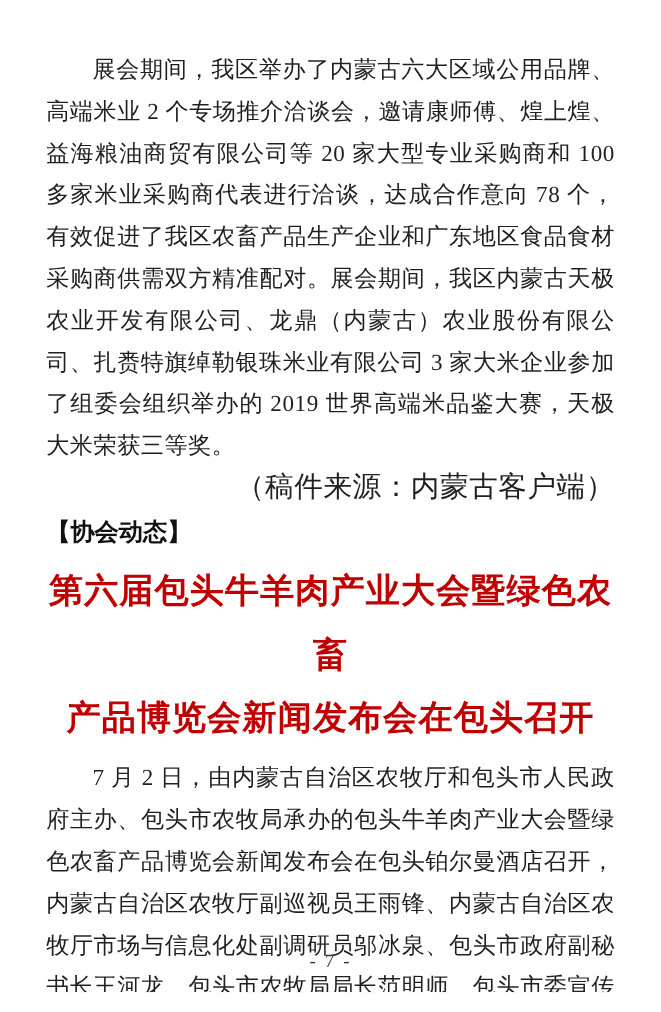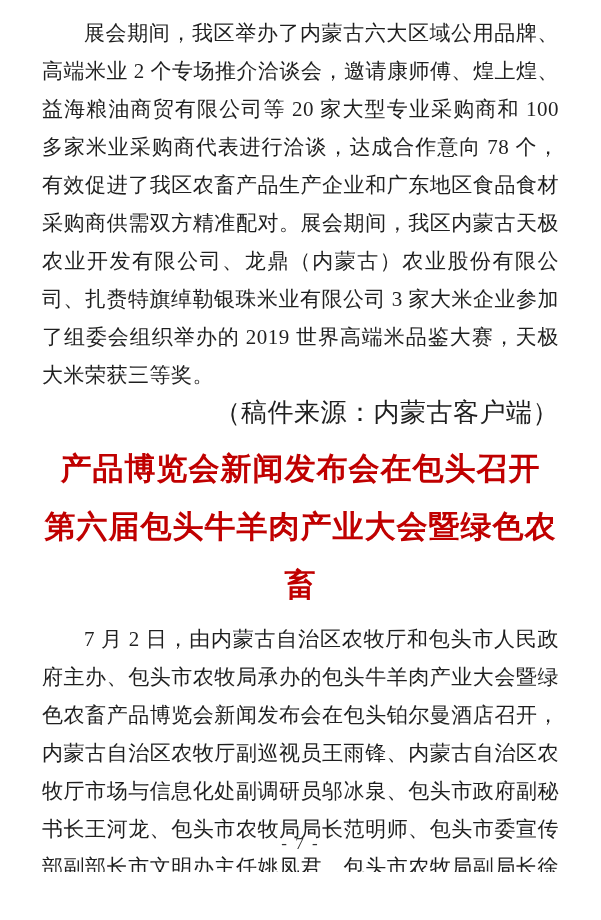--- a/index.html
+++ b/index.html
@@ -8,20 +8,21 @@
     background: #ffffff;
   }
   .page {
     position: relative;
     width: 601px;
     height: 872px;
     background: #ffffff;
     overflow: hidden;
     font-family: "Liberation Serif", "DejaVu Serif", serif;
     color: #1f1f1f;
+    margin-top: 30px;
   }
   .content {
     padding: 14px 42px 0 42px;
   }
   .body-par {
     margin: 0;
     font-size: 21px;
     line-height: 38px;
     text-align: justify;
     text-indent: 2em;
@@ -67,24 +68,25 @@
 </head>
 <body>
 
 <div class="page">
   <div class="content">
 
     <p class="body-par">展会期间，我区举办了内蒙古六大区域公用品牌、高端米业 2 个专场推介洽谈会，邀请康师傅、煌上煌、益海粮油商贸有限公司等 20 家大型专业采购商和 100 多家米业采购商代表进行洽谈，达成合作意向 78 个，有效促进了我区农畜产品生产企业和广东地区食品食材采购商供需双方精准配对。展会期间，我区内蒙古天极农业开发有限公司、龙鼎（内蒙古）农业股份有限公司、扎赉特旗绰勒银珠米业有限公司 3 家大米企业参加了组委会组织举办的 2019 世界高端米品鉴大赛，天极大米荣获三等奖。</p>
 
     <p class="source-line">（稿件来源：内蒙古客户端）</p>
 
+    <p class="section-label">【协会动态】</p>
 
     <h1 class="article-title" style="color: rgb(192, 0, 0);">
+      <span class="t-line">第六届包头牛羊肉产业大会暨绿色农畜</span>
       <span class="t-line">产品博览会新闻发布会在包头召开</span>
-      <span class="t-line">第六届包头牛羊肉产业大会暨绿色农畜</span>
     </h1>
 
     <p class="body-par">7 月 2 日，由内蒙古自治区农牧厅和包头市人民政府主办、包头市农牧局承办的包头牛羊肉产业大会暨绿色农畜产品博览会新闻发布会在包头铂尔曼酒店召开，内蒙古自治区农牧厅副巡视员王雨锋、内蒙古自治区农牧厅市场与信息化处副调研员邬冰泉、包头市政府副秘书长王河龙、包头市农牧局局长范明师、包头市委宣传部副部长市文明办主任姚凤君、包头市农牧局副局长徐百亭。新闻发布会由包头市政府副秘书长王河龙主持。内蒙古农牧业产业化龙头企业协会会</p>
 
   </div>
 
   <div class="page-footer">- 7 -</div>
 </div>
 
 </body></html>

